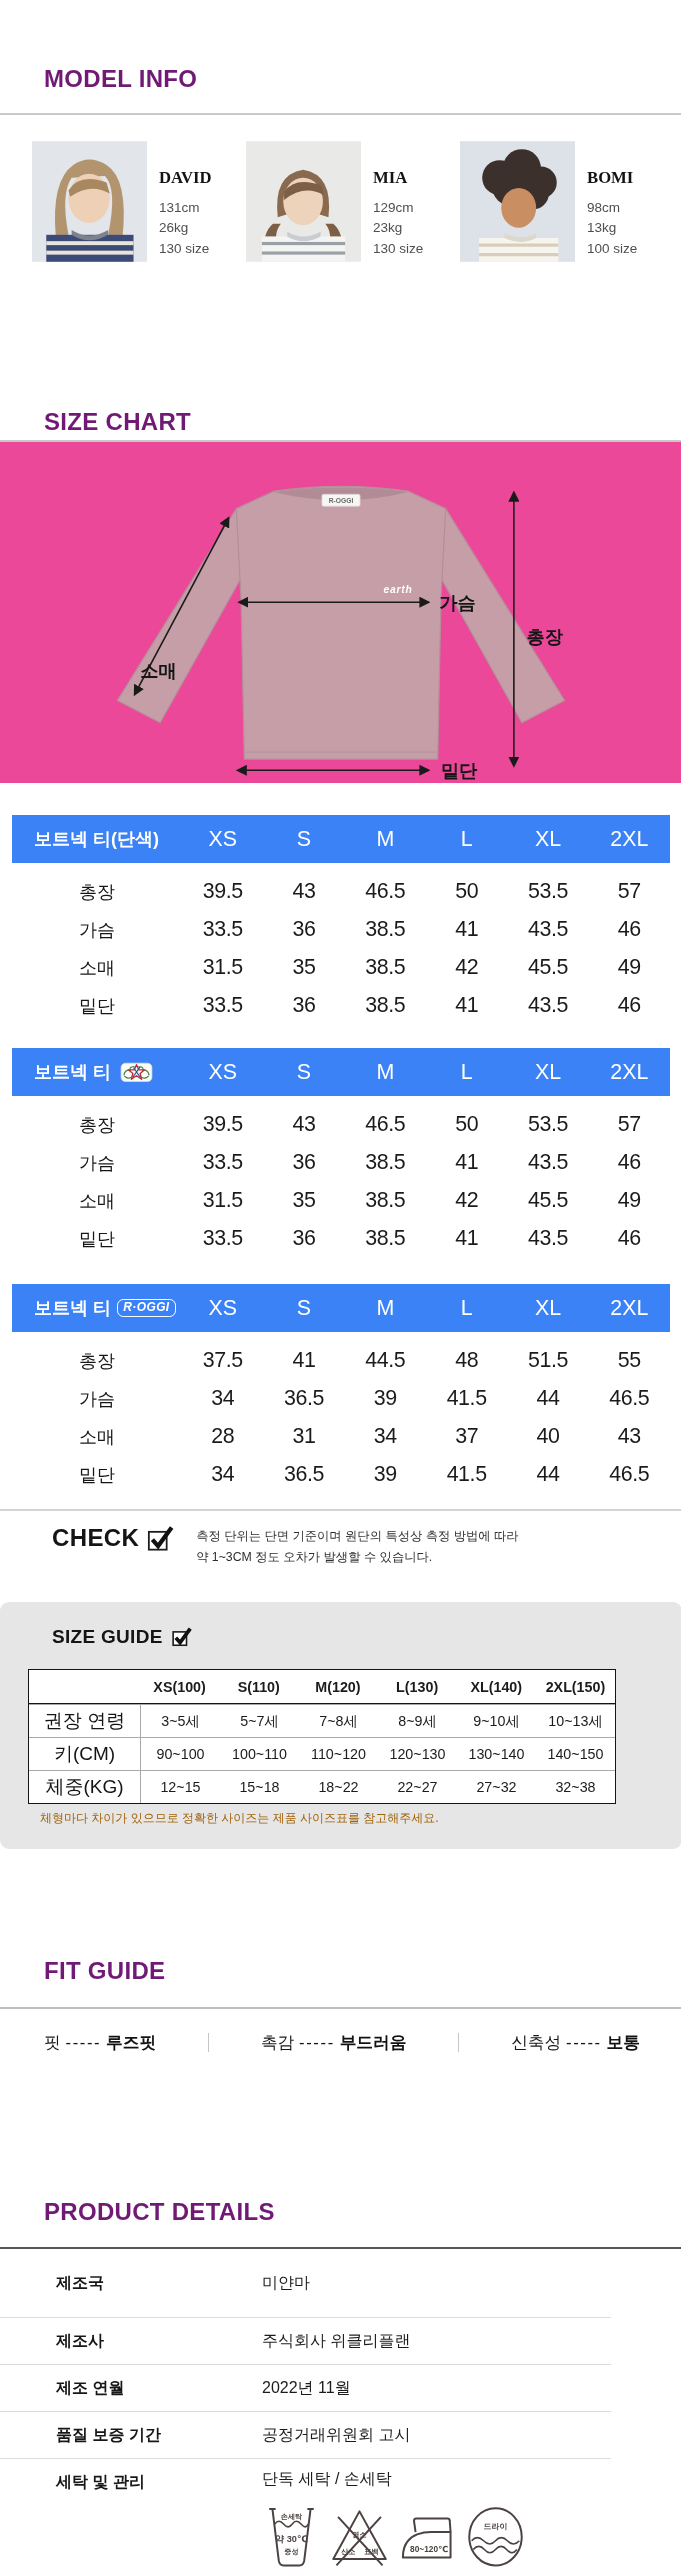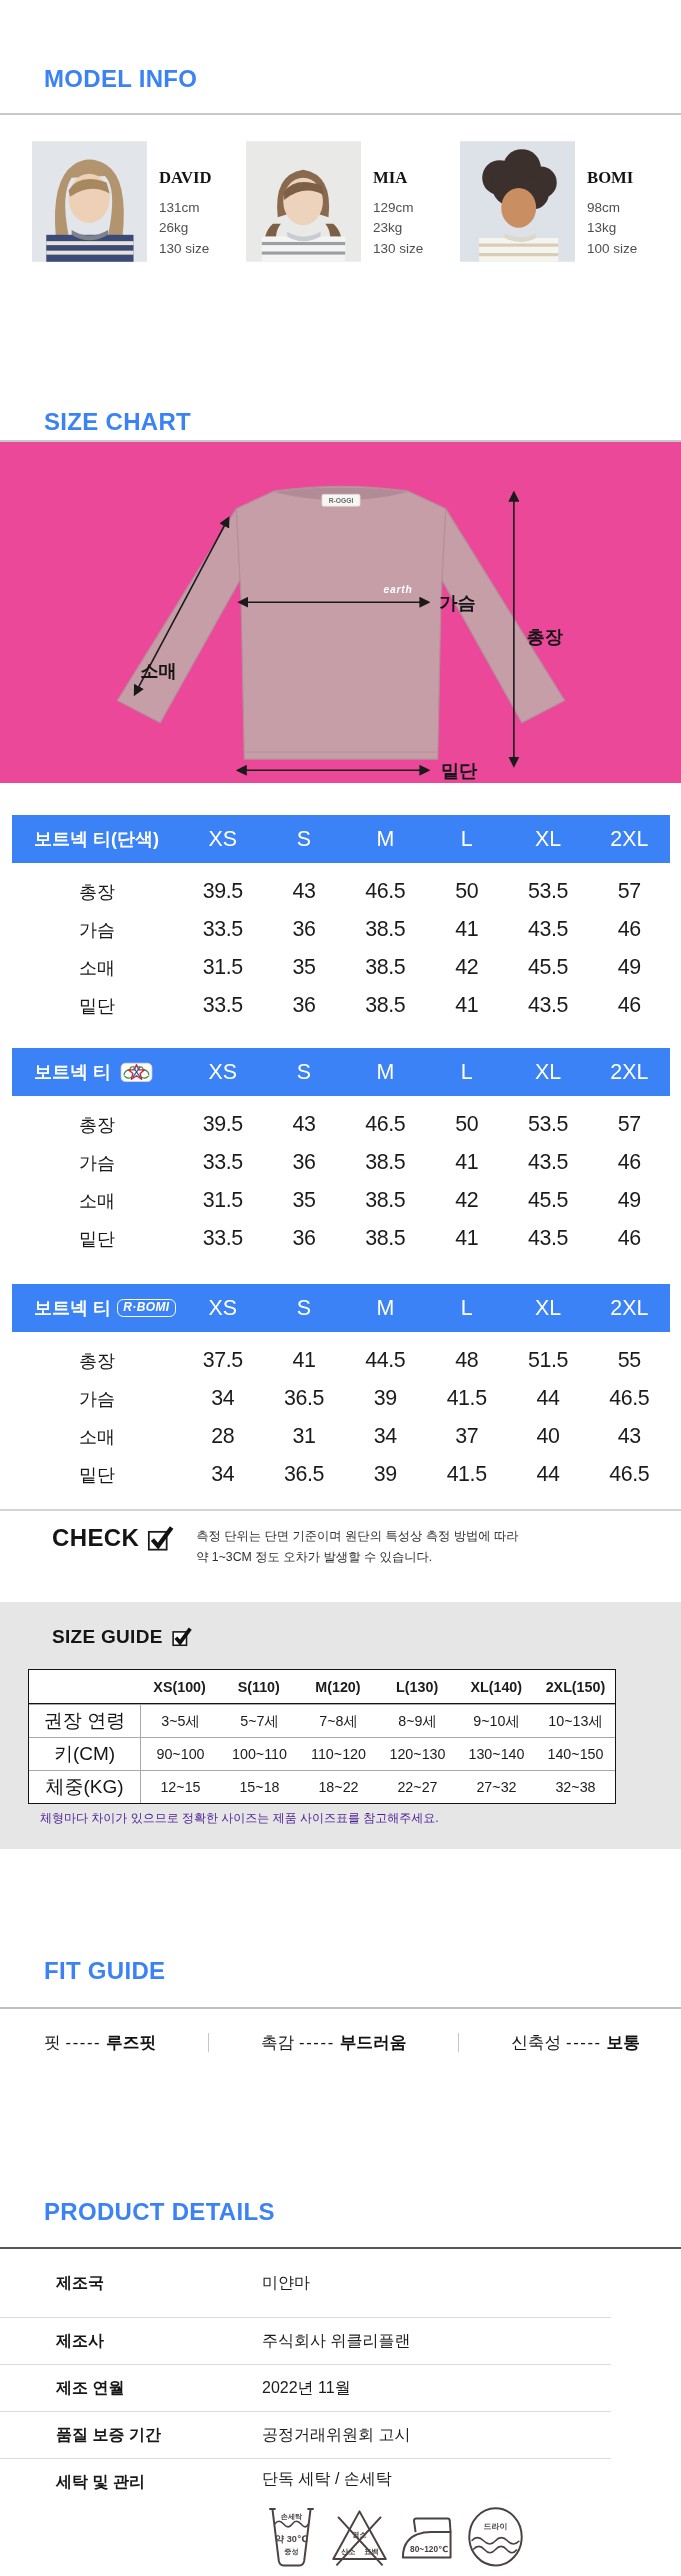--- a/index.html
+++ b/index.html
@@ -1,19 +1,19 @@
 <!DOCTYPE html>
 <html style="font-size:12.7px"><head>
 <meta charset="utf-8">
 <style>
   html,body{margin:0;padding:0;}
   body{width:682px;background:#fff;font-family:"Liberation Sans","DejaVu Sans",sans-serif;color:#151515;}
   #page{position:relative;width:682px;height:2576px;background:#fff;overflow:hidden;}
   .abs{position:absolute;}
-  .sec-title{font-size:24px;font-weight:800;letter-spacing:0.3px;color:#3b82f6;white-space:nowrap;}
+  .sec-title{font-size:24px;font-weight:800;letter-spacing:0.3px;color:#701a75;white-space:nowrap;}
   .rule{position:absolute;left:0;width:682px;height:1.6px;background:#c9c9c9;}
 
   
   #models{position:absolute;left:32px;top:141px;display:flex;}
   .model{width:214px;display:flex;}
   .photo{width:115px;height:121px;overflow:hidden;flex:none;}
   .m-info{margin-left:12px;padding-top:27px;}
   .m-name{font-size:16.7px;font-weight:800;color:#141414;font-family:Liberation Serif, serif;}
   .m-stats{margin-top:9.5px;font-size:13.5px;color:#4f4f4f;line-height:20.6px;}
 
@@ -32,32 +32,32 @@
   .mt-label{width:170px;text-align:center;font-size:18px;font-weight:500;color:#161616;}
   .mt-val{font-size:21.4px;font-weight:400;letter-spacing:-0.4px;color:#1b1b1b;}
   .roggi-badge{display:inline-block;border:1.6px solid #fff;border-radius:6.3px;padding:0.8px 5.6px 1.6px;font-size:12px;font-style:italic;font-weight:800;letter-spacing:0.4px;line-height:1.2;}
 
   
   #check{position:absolute;left:52px;top:1524px;display:flex;align-items:flex-start;}
   .check-label{display:flex;align-items:flex-start;gap:6.3px;font-size:24px;font-weight:800;letter-spacing:0.4px;text-align:center;}
   .check-text{margin-left:22px;margin-top:1.6px;font-size:12.3px;line-height:1.75;color:#2e2e2e;}
 
   
-  #sizeguide{position:absolute;left:0;top:1602px;width:682px;height:247px;background:#e6e6e6;}
+  #sizeguide{position:absolute;left:0;top:1602px;width:682px;height:247px;background:#e6e6e6;border-radius:9px;}
   #sg-title{position:absolute;left:52px;top:24px;display:flex;align-items:center;gap:8px;font-size:19px;font-weight:800;letter-spacing:0.3px;}
   #sg-table{position:absolute;left:28px;top:67px;width:588px;background:#fff;border:1.6px solid #141414;box-sizing:border-box;}
   .sg-row{display:flex;align-items:center;height:32px;}
   .sg-head{height:33px;border-bottom:1.6px solid #141414;}
   .sg-row + .sg-row:not(.sg-head){border-top:0.8px solid #a9a9a9;}
   .sg-head + .sg-row{border-top:none;}
   .sg-label{width:111px;font-size:19px;font-weight:500;border-right:0.8px solid #a9a9a9;align-self:stretch;display:flex;align-items:center;justify-content:center;}
   .sg-head .sg-label{border-right:none;}
   .sg-cell{flex:1;text-align:center;font-size:14.3px;font-weight:400;color:#1c1c1c;}
   .sg-colhead{font-weight:700;}
-  #sg-note{position:absolute;left:40px;top:208px;font-size:12px;color:#4c1d95;}
+  #sg-note{position:absolute;left:40px;top:208px;font-size:12px;color:#a16207;}
 
   
   #fit-items{position:absolute;left:44px;top:2031px;width:596px;display:flex;align-items:center;justify-content:space-between;font-size:16.7px;}
   .fit-item{display:flex;align-items:center;}
   .fit-label{font-weight:400;color:#161616;}
   .fit-dashes{margin:0 4.8px;letter-spacing:1.6px;font-weight:400;color:#161616;}
   .fit-value{font-weight:800;color:#121212;}
   .fit-sep{width:0.8px;height:19px;background:#c6c6c6;}
 
   
@@ -297,21 +297,21 @@
           <div class="mt-col mt-val">41</div>
           <div class="mt-col mt-val">43.5</div>
           <div class="mt-col mt-val">46</div>
         </div>
       </div>
     </div>
   <div class="mtable" style="top:1284px;">
       <div class="mt-head">
         <div class="mt-name">
           <span>보트넥 티</span>
-          <span class="roggi-badge">R·BOMI</span>
+          <span class="roggi-badge">R·OGGI</span>
         </div>
         <div class="mt-col mt-size">XS</div>
         <div class="mt-col mt-size">S</div>
         <div class="mt-col mt-size">M</div>
         <div class="mt-col mt-size">L</div>
         <div class="mt-col mt-size">XL</div>
         <div class="mt-col mt-size">2XL</div>
       </div>
       <div class="mt-body">
         <div class="mt-row">

